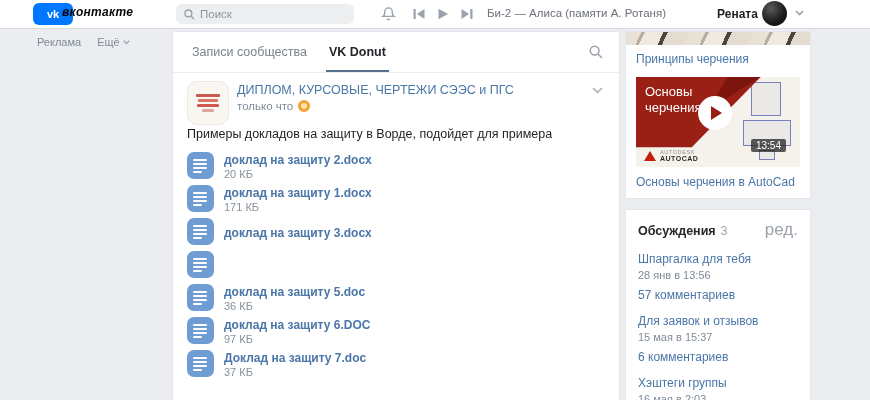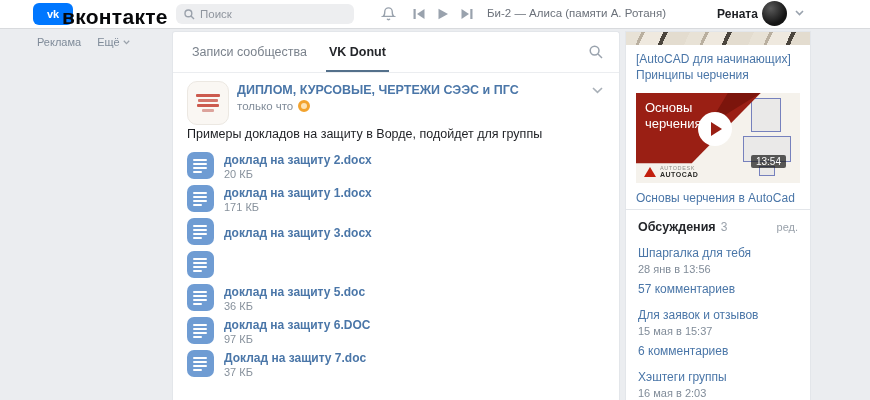--- a/index.html
+++ b/index.html
@@ -5,22 +5,22 @@
   * { margin:0; padding:0; box-sizing:border-box; }
   html,body { width:870px; height:400px; overflow:hidden; }
   body { position:relative; background:#ebedf0; font-family:"Liberation Sans", sans-serif; }
 
   
   .topbar { position:absolute; left:0; top:0; width:870px; height:28px; background:#fff;
             box-shadow:0 1px 0 rgba(0,0,0,.08); z-index:20; }
   .vk-logo { position:absolute; left:33px; top:3px; width:40px; height:22px; background:#0077ff;
              border-radius:6px; color:#fff; font-weight:bold; font-size:11px;
              display:flex; align-items:center; justify-content:center; }
-  .wordmark { position:absolute; left:62px; top:5px; font-size:21px; font-weight:700; color:#07080a;
-              letter-spacing:.3px; }
+  .wordmark { position:absolute; left:62px; top:5px; font-size:12px; font-weight:700; color:#07080a;
+              letter-spacing:.3px;font-style:italic; }
   .searchbox { position:absolute; left:176px; top:4px; width:178px; height:20px; background:#edeef0;
                border-radius:6px; display:flex; align-items:center; padding:0 8px; gap:5px; }
   .searchbox input { flex:1; border:none; background:transparent; outline:none; font-size:11.5px;
                      color:#55595f; font-family:"Liberation Sans", sans-serif; }
   .searchbox input::placeholder { color:#8f959e; }
   .tb-icon { position:absolute; display:flex; align-items:center; justify-content:center; }
   .bell { left:381px; top:5px; }
   .skipback { left:413px; top:8px; } .playbtn-top { left:437px; top:8px; } .skipfwd { left:461px; top:8px; }
   .track { position:absolute; left:487px; top:7px; font-size:11.5px; color:#6b717a; white-space:nowrap; }
   .username { position:absolute; left:717px; top:7px; font-size:12px; font-weight:700; color:#1d1f23; }
@@ -43,21 +43,21 @@
   .tabs-search { position:absolute; right:16px; top:13px; cursor:pointer; }
 
   .post { position:relative; padding:10px 16px 0 14px; }
   .post-avatar { position:absolute; left:14px; top:8px; width:42px; height:44px; border-radius:10px;
                  background:#faf7f3; border:1px solid #ece8e2; display:flex; flex-direction:column;
                  align-items:center; justify-content:center; gap:2px; }
   .post-avatar i { display:block; height:3px; border-radius:1px; background:#cc5a4e; }
   .post-avatar i:nth-child(1){width:24px;} .post-avatar i:nth-child(2){width:20px;background:#d4756b;}
   .post-avatar i:nth-child(3){width:22px;} .post-avatar i:nth-child(4){width:12px;background:#dca39c;}
   .post-head { margin-left:50px; }
-  .group-name { color:#4a76a8; font-size:12.5px; font-weight:700; cursor:pointer; }
+  .group-name { color:#4a76a8; font-size:12.5px; font-weight:400; cursor:pointer; }
   .post-time { display:flex; align-items:center; gap:5px; margin-top:3px; }
   .post-time span { color:#818c99; font-size:11.5px; }
   .donut { width:12px; height:12px; border-radius:50%; border:3.5px solid #f2a32e; background:#fde3b5; }
   .post-menu { position:absolute; right:16px; top:14px; cursor:pointer; }
   .post-text { margin:15px 0 2px; font-size:12.5px; color:#1d1f23; }
 
   .docs { padding:6px 16px 8px 14px; }
   .doc-row { display:flex; align-items:center; gap:10px; height:33px; cursor:pointer; }
   .doc-icon { width:27px; height:27px; border-radius:7px; background:#6f9cd3; flex:0 0 27px;
               display:flex; flex-direction:column; justify-content:center; gap:2px; padding-left:6px; }
@@ -99,21 +99,21 @@
   .ad-txt .t2 { color:#2b2b28; font-size:7px; font-weight:700; letter-spacing:.5px; }
   .duration { position:absolute; right:14px; bottom:15px; background:rgba(35,35,35,.75); color:#fff;
               font-size:10px; padding:1px 5px; border-radius:2px; }
   .video-link { display:block; padding:8px 10px 9px; color:#4a76a8; font-size:12px; cursor:pointer; }
 
   .card-b { position:absolute; left:625px; top:209px; width:186px; height:191px; background:#fff;
             border:1px solid #e3e6ea; border-bottom:none; padding:10px 12px; }
   .disc-head { display:flex; align-items:baseline; }
   .disc-title { font-size:12.5px; font-weight:700; color:#24262a; }
   .disc-count { font-size:12px; color:#9aa2ab; margin-left:5px; }
-  .disc-edit { margin-left:auto; font-size:11px; color:#9aa2ab; cursor:pointer;text-align:center; }
+  .disc-edit { margin-left:auto; font-size:17px; color:#9aa2ab; cursor:pointer;text-align:center; }
   .disc-item { margin-top:12px; }
   .disc-item .t { color:#4a76a8; font-size:12px; cursor:pointer; }
   .disc-item .d { color:#818c99; font-size:11px; margin-top:3px; }
   .disc-item .c { color:#4a76a8; font-size:12px; margin-top:7px; cursor:pointer; }
 
   svg { display:block; }
 </style>
 </head>
 <body>
 
@@ -201,21 +201,21 @@
       <div class="post-time">
         <span>только что</span>
         <span class="donut"></span>
       </div>
     </div>
     <span class="post-menu">
       <svg width="11" height="7" viewBox="0 0 11 7" fill="none" stroke="#a9b0b8" stroke-width="1.6">
         <path d="M1 1 L5.5 5.3 L10 1"></path>
       </svg>
     </span>
-    <div class="post-text">Примеры докладов на защиту в Ворде, подойдет для группы</div>
+    <div class="post-text">Примеры докладов на защиту в Ворде, подойдет для примера</div>
   </div>
 
   <div class="docs">
     <div class="doc-row">
       <span class="doc-icon">
           <i></i>
           <i></i>
           <i></i>
           <i></i>
         </span>
@@ -279,21 +279,20 @@
         </span>
       <span><span class="doc-title">Доклад на защиту 7.doc</span>
         <div class="doc-size">37 КБ</div></span>
     </div>
   </div>
 </div>
 
 <div class="card-a">
   <div class="promo-strip"></div>
   <div class="promo-link">
-    <span>[AutoCAD для начинающих]</span>
     <span>Принципы черчения</span>
   </div>
   <div class="thumb">
     <span class="bp">
         <i></i>
         <i></i>
         <i></i>
       </span>
     <span class="thumb-red"></span>
     <span class="thumb-red2"></span>

